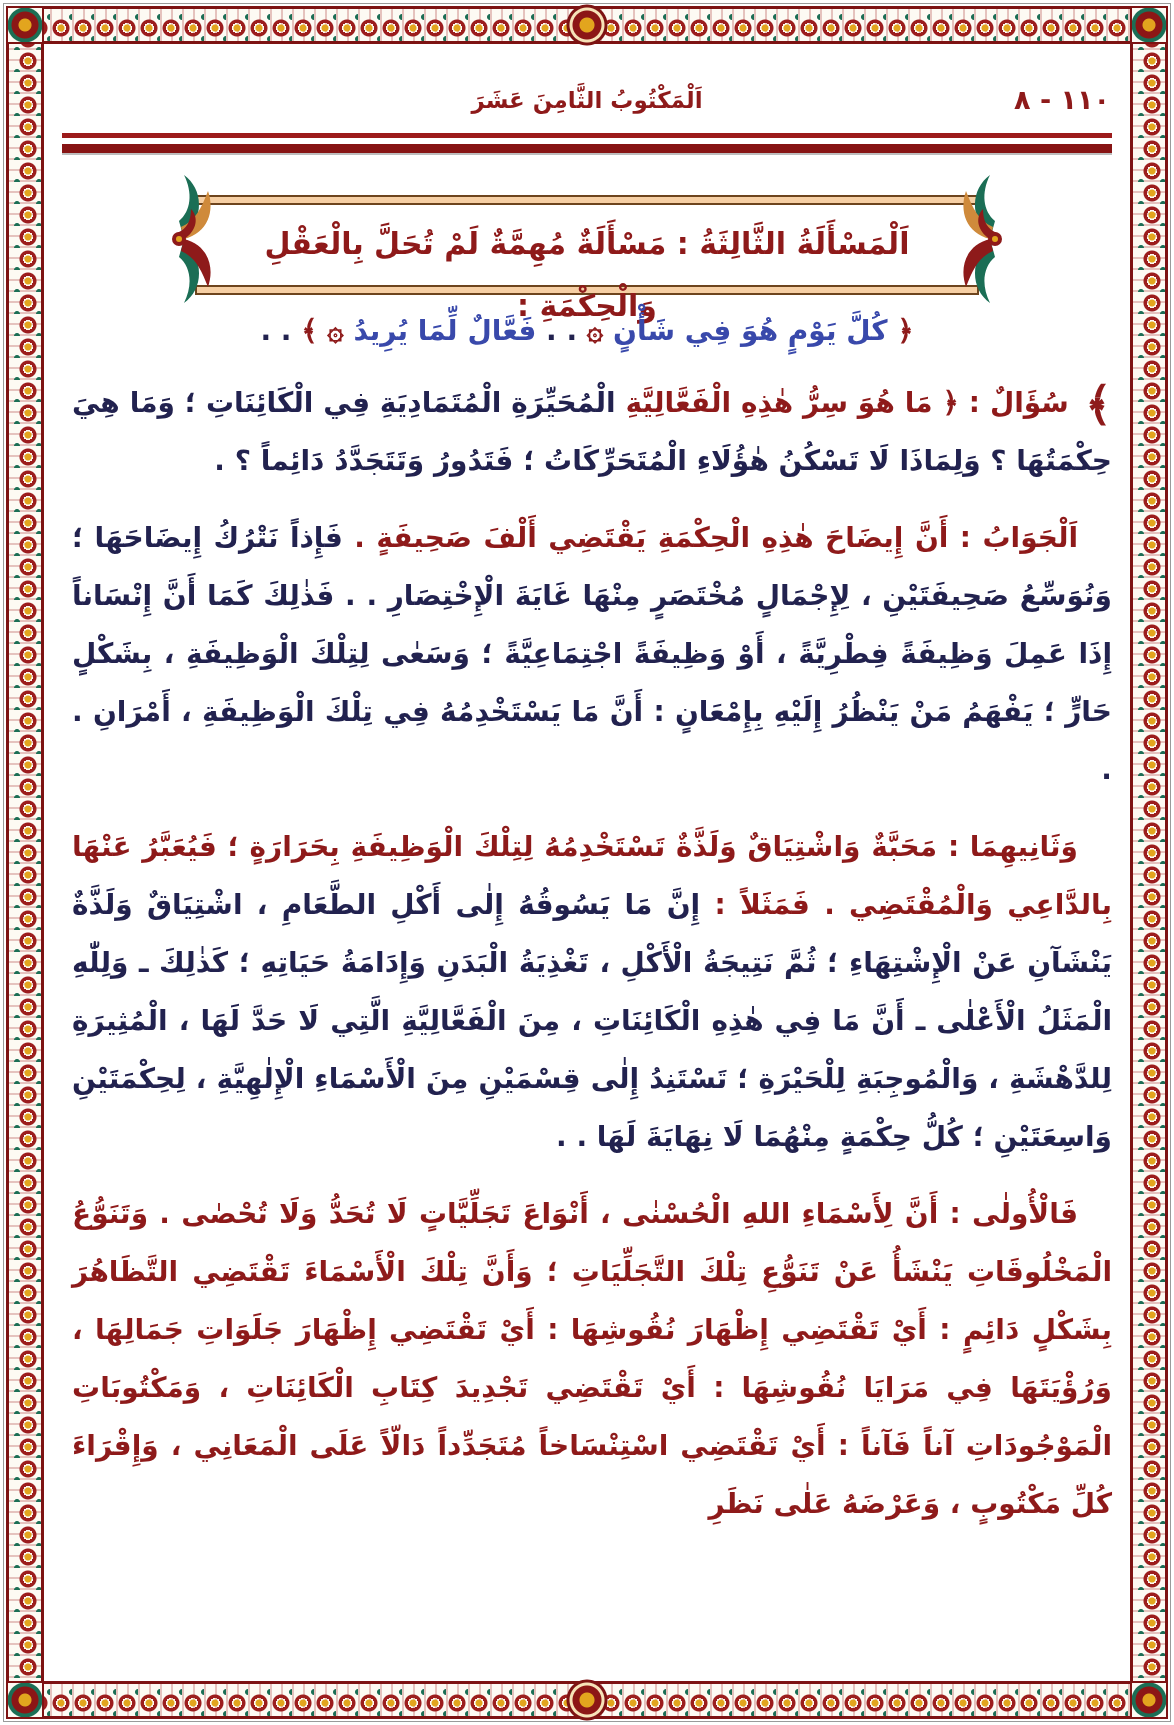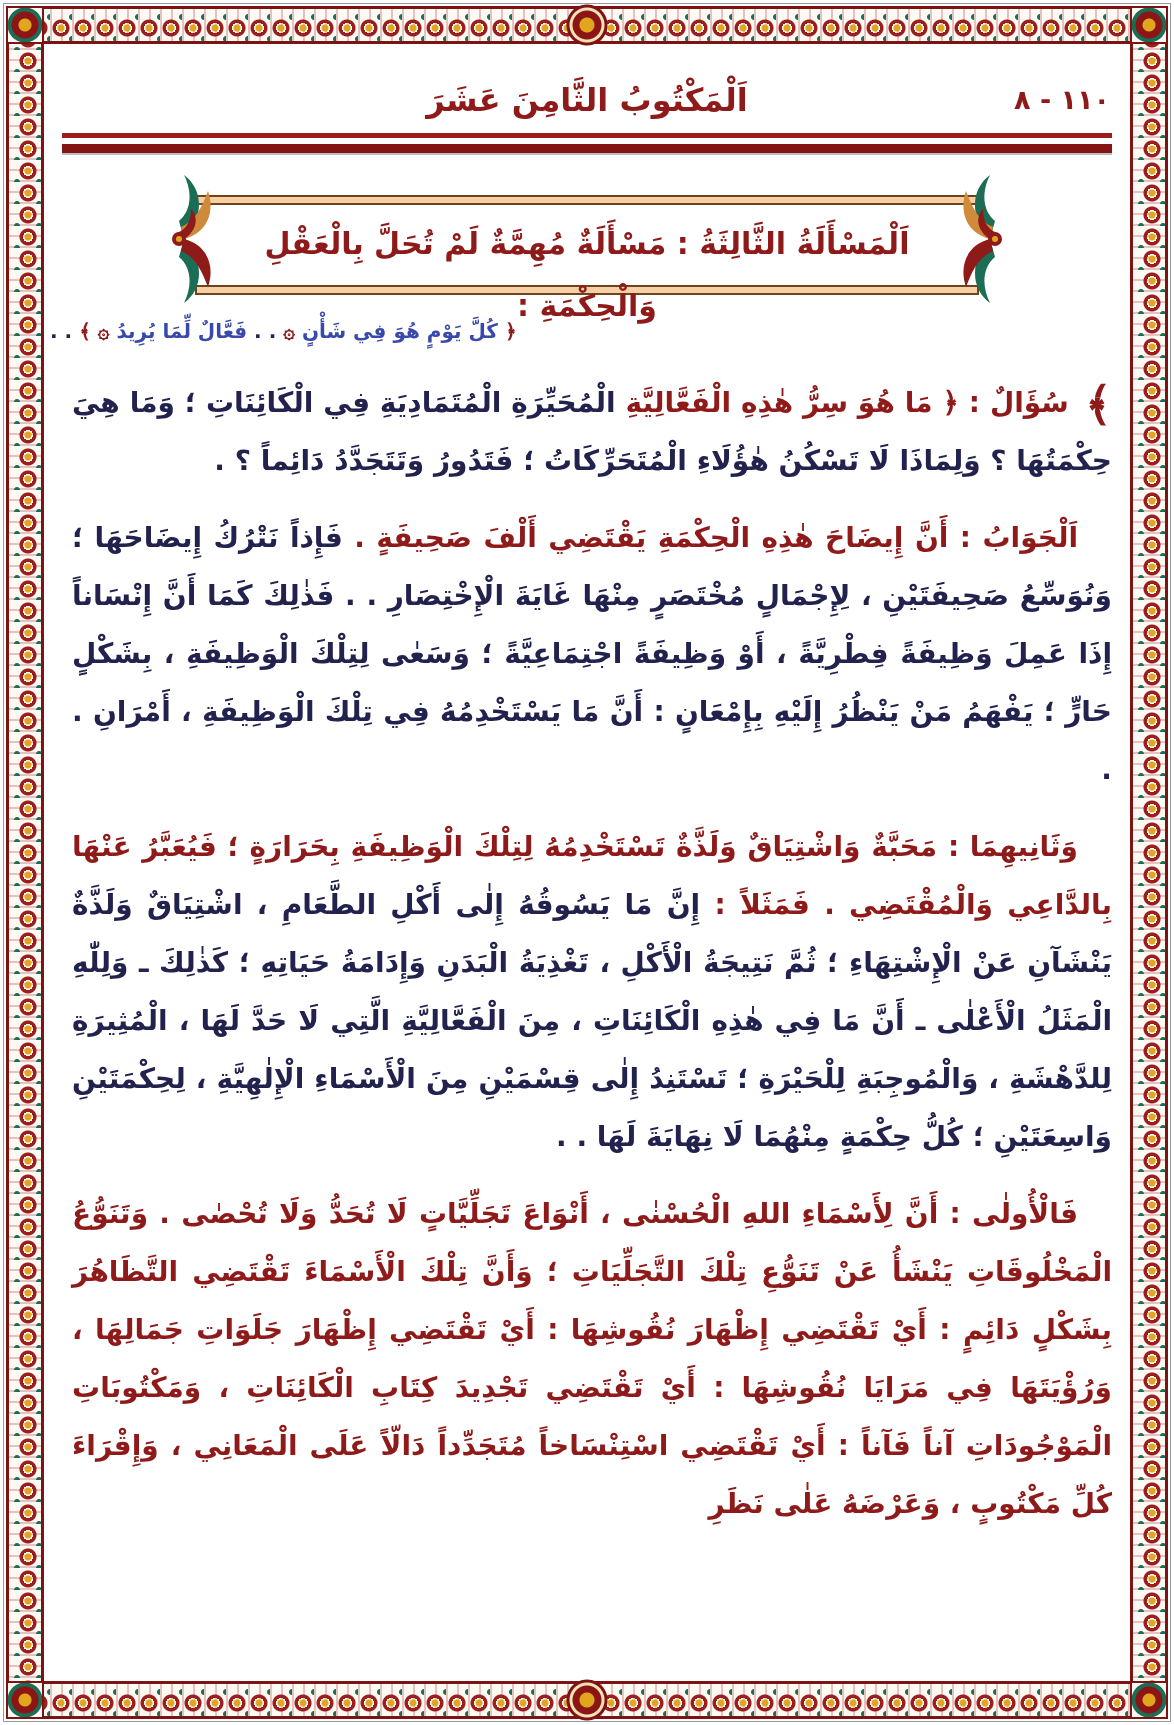--- a/index.html
+++ b/index.html
@@ -59,21 +59,21 @@
   }
   .medallion-top{top:4px;} .medallion-bottom{bottom:4px;}
   
   .header{position:absolute;top:76px;left:62px;right:62px;height:52px;}
   .page-ref{
     position:absolute;right:2px;top:8px;
     color:var(--red);font-size:27px;font-weight:bold;direction:rtl;text-align:center;
   }
   .doc-title{
     margin:0;text-align:center;color:var(--red);
-    font-size:32px;font-weight:bold;line-height:48px;direction:rtl;
+    font-size:23px;font-weight:bold;line-height:48px;direction:rtl;
   }
   .rule{position:absolute;left:62px;right:62px;}
   .rule-thin{top:133px;height:5px;background:#9c1b1b;}
   .rule-thick{top:144px;height:9px;background:#871414;box-shadow:0 2px 0 #bdbdbd;}
   
   .banner{
     position:absolute;top:183px;left:50%;transform:translateX(-50%);
     width:844px;height:112px;
   }
   .banner-bar{
@@ -84,22 +84,22 @@
   .banner-text{
     position:absolute;left:40px;right:40px;top:30px;
     text-align:center;color:var(--red);font-size:30px;font-weight:bold;
     direction:rtl;line-height:62px;
   }
   .banner-ornament{position:absolute;top:-12px;width:66px;height:136px;}
   .banner-ornament-right{right:-14px;}
   .banner-ornament-left{left:-14px;transform:scaleX(-1);}
   
   .verse{
-    position:absolute;top:302px;left:50px;right:62px;
-    text-align:left;direction:rtl;font-weight:bold;font-size:20px;line-height:58px;
+    position:absolute;top:302px;left:62px;right:62px;
+    text-align:center;direction:rtl;font-weight:bold;font-size:28px;line-height:58px;
   }
   
   .body-text{
     position:absolute;top:374px;left:72px;right:62px;
     direction:rtl;text-align:justify;
     font-size:28px;font-weight:bold;line-height:58px;color:var(--navy);
   }
   .para{margin:0 0 19px 0;}
   .para-indent{text-indent:34px;}
   .run-red{color:var(--red);}

